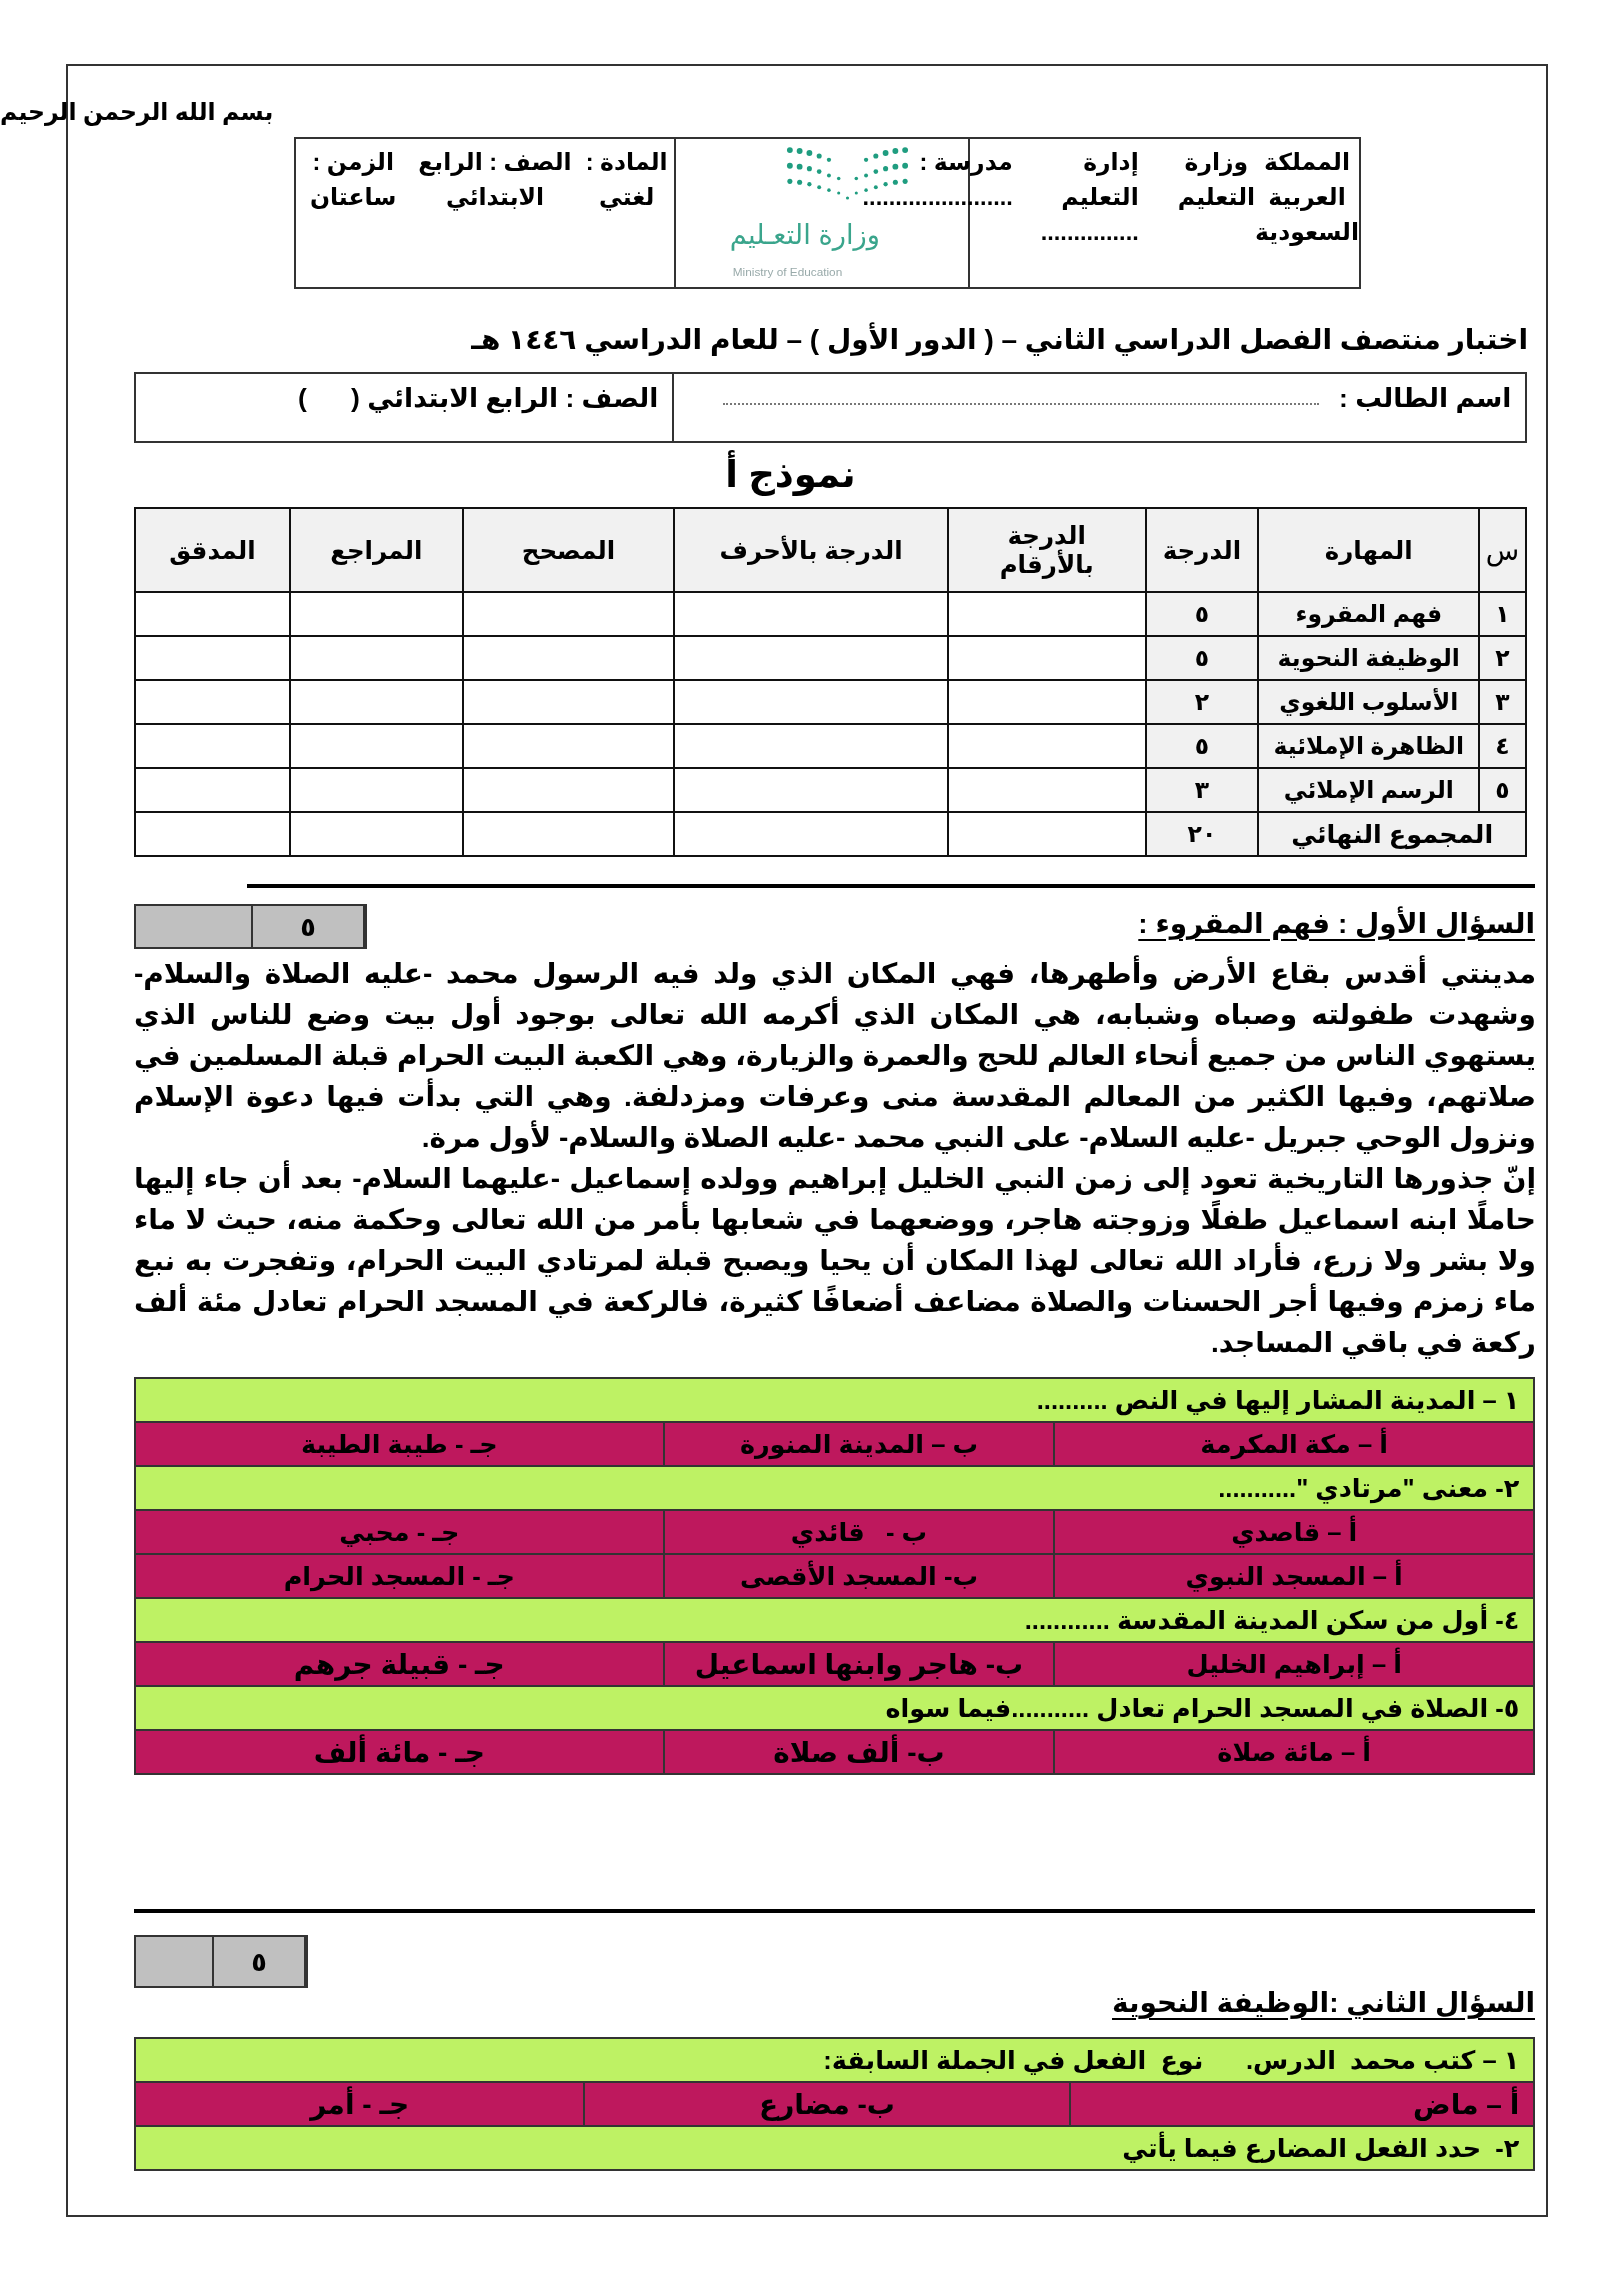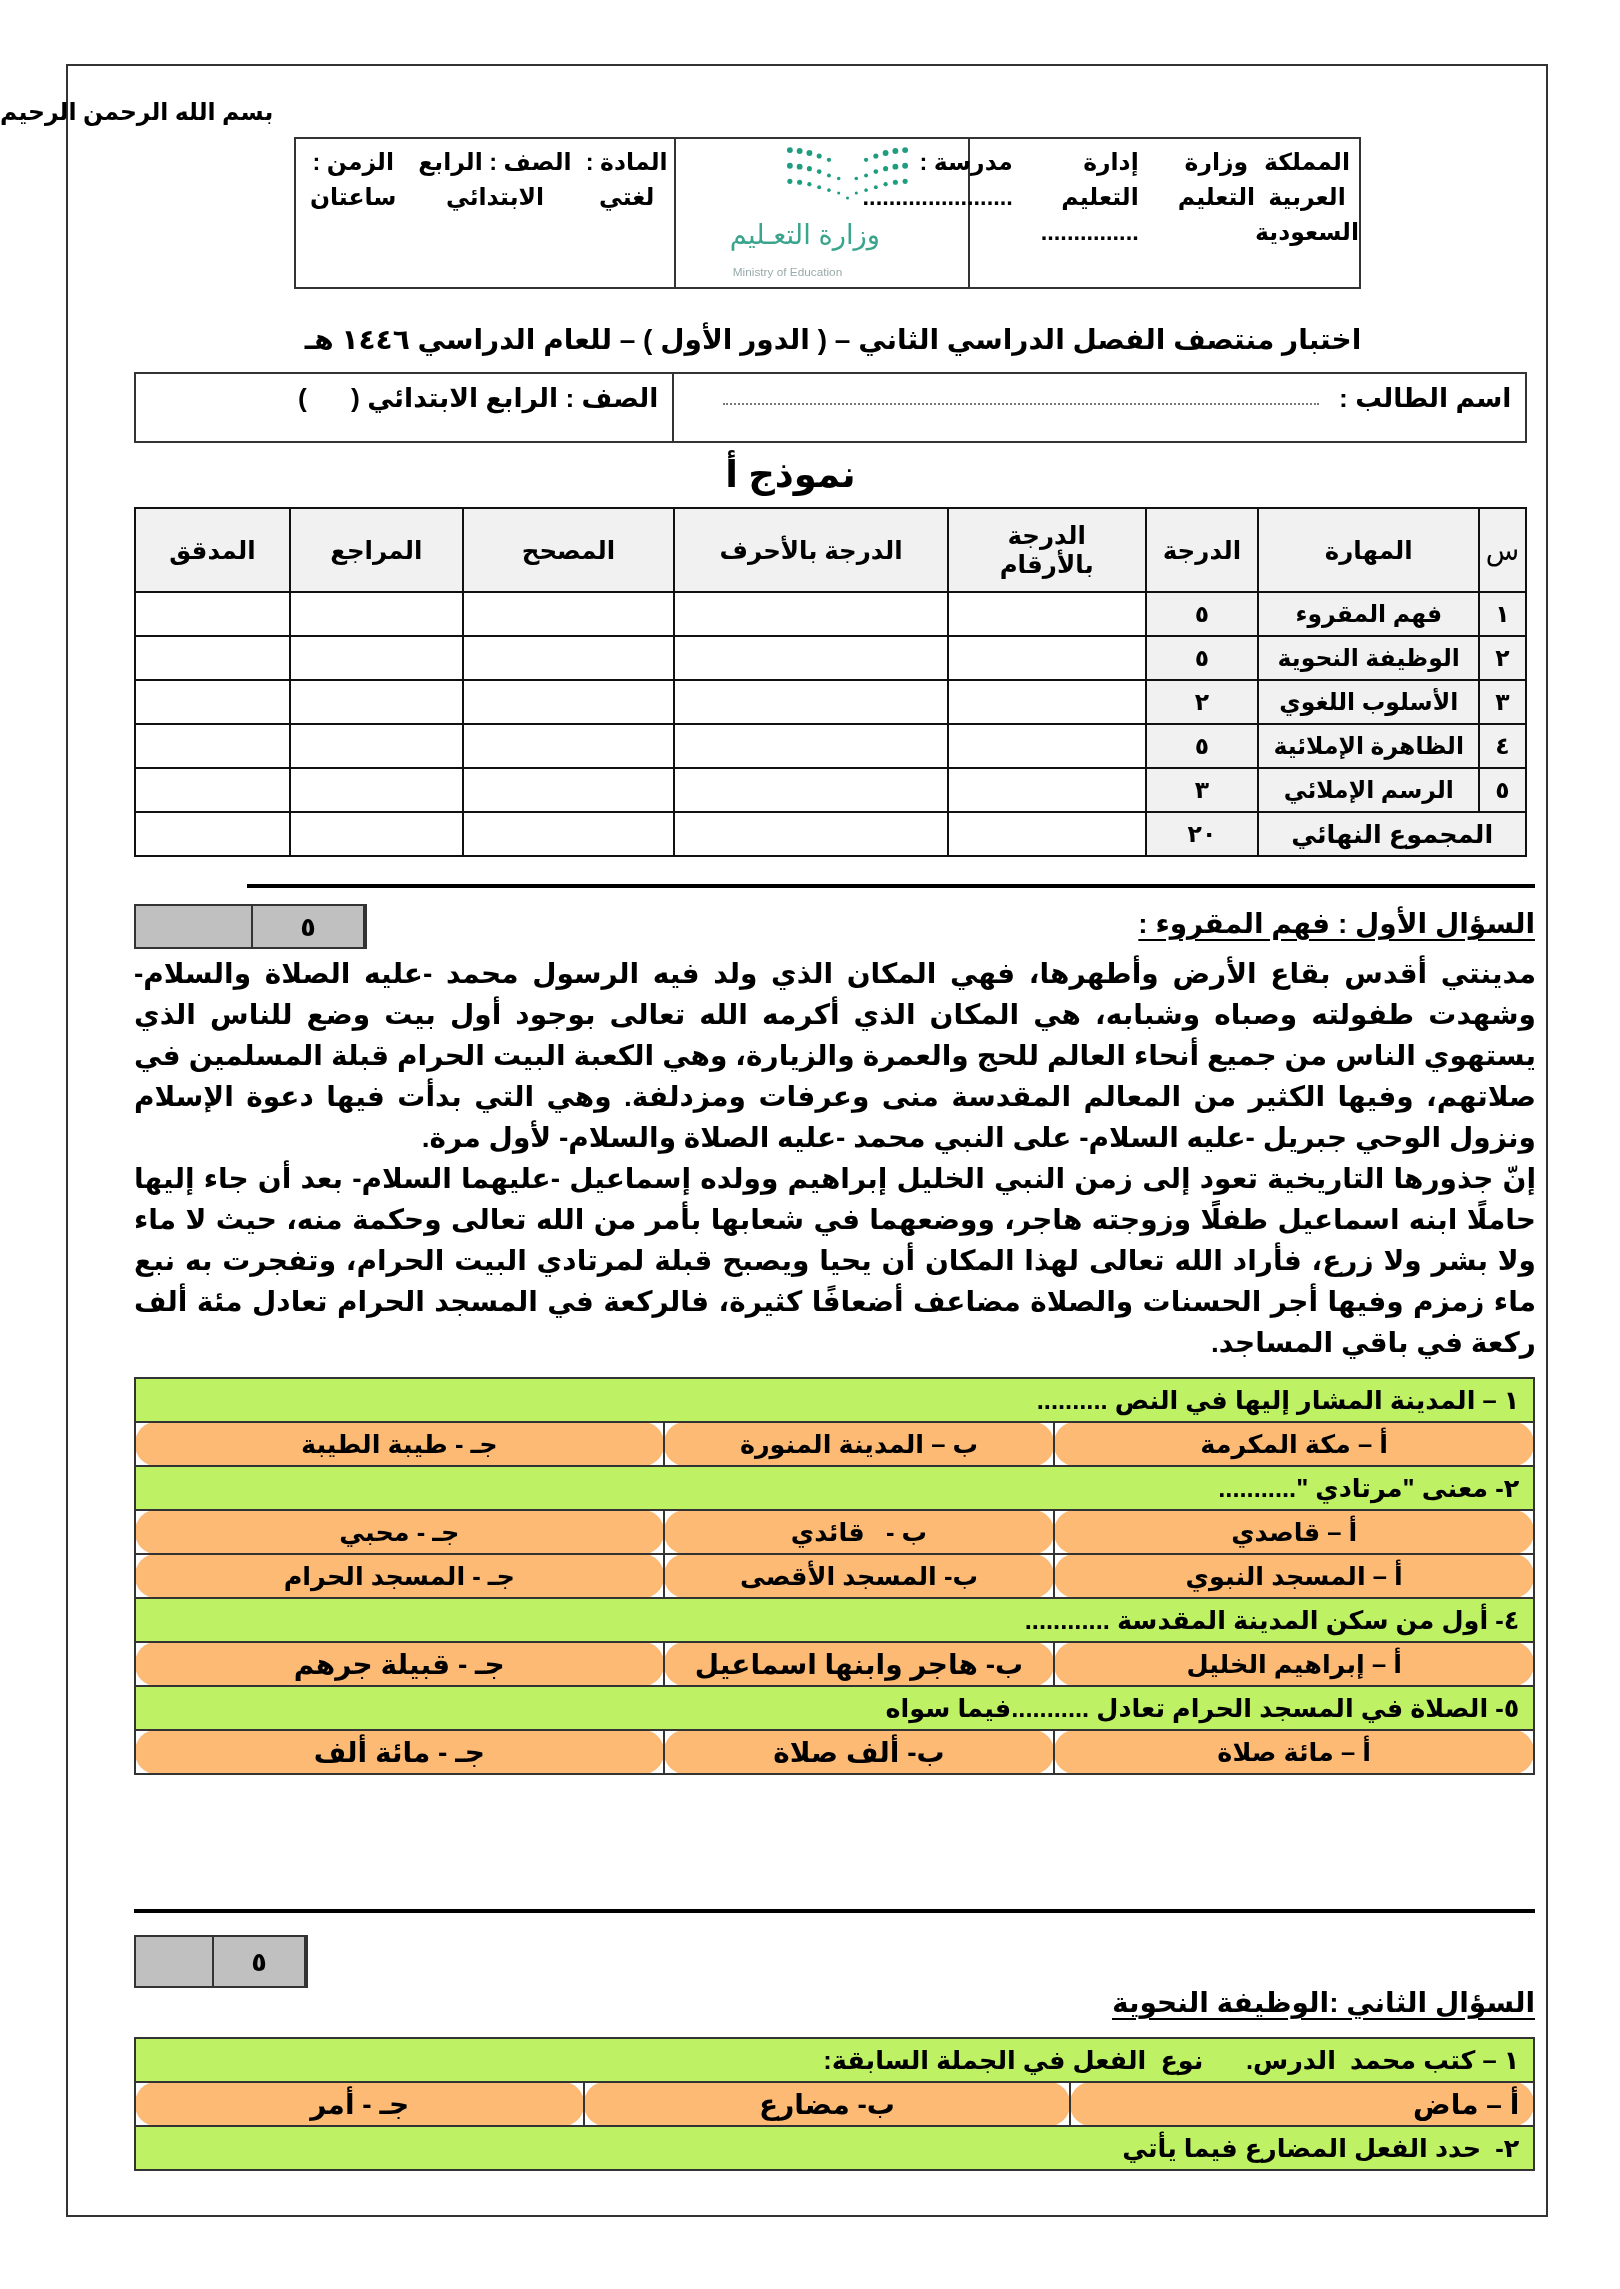--- a/index.html
+++ b/index.html
@@ -11,21 +11,21 @@
   .basmala { left:0; width:1620px; top:98px; text-align:left; font-size:23.5px; font-weight:bold; }
   .hdr-box { left:294px; top:137px; width:1067px; height:152px; border:2px solid #333; box-sizing:border-box; display:flex; direction:rtl; }
   .hdr-col { box-sizing:border-box; height:100%; display:flex; flex-direction:row; justify-content:flex-start; padding-top:5.9px; font-weight:bold; font-size:23.5px; line-height:35px; }
   .hdr-right { width:391px; border-left:2px solid #333; text-align:center; }
   .hdr-right .line-left { text-align:right; padding-right:59px; }
   .hdr-logo { width:296px; border-left:2px solid #333; position:relative; }
   .hdr-left { width:380px; text-align:center; }
   .logo-dots { position:absolute; left:108px; top:5.9px; width:127px; height:59px; }
   .logo-ar { position:absolute; left:54px; top:78px; font-size:27.4px; color:#3aa58c; font-weight:normal; letter-spacing:1px; }
   .logo-en { position:absolute; left:57px; top:116px; font-size:11.8px; color:#9aa; font-weight:normal; }
-  .exam-title { left:0; width:1470px; top:323px; text-align:center; font-size:28px; font-weight:bold; direction:rtl; padding-left:98px; }
+  .exam-title { left:0; width:1470px; top:323px; text-align:right; font-size:28px; font-weight:bold; direction:rtl; padding-left:58px; }
   .student-row { left:134px; top:372px; width:1393px; height:71px; border:2px solid #333; box-sizing:border-box; display:flex; direction:rtl; }
   .student-name { width:853px; border-left:2px solid #333; display:flex; align-items:flex-start; padding:7.8px 13.7px 0 0; box-sizing:border-box; font-size:26.5px; font-weight:bold; }
   .student-name .dots { flex:1; border-bottom:2px dotted #777; height:21.6px; margin:0 19.6px 0 49px; }
   .student-class { flex:1; padding:7.8px 13.7px 0 0; box-sizing:border-box; font-size:26.5px; font-weight:bold; white-space:pre; }
   .model-title { left:0; width:1620px; top:453px; text-align:center; font-size:37px; font-weight:bold; padding-right:39px; box-sizing:border-box; }
   table { border-collapse:collapse; }
   .grade-table { left:134px; top:507px; width:1393px; direction:rtl; }
   .grade-table td, .grade-table th { border:2.9px solid #111; text-align:center; font-weight:bold; font-size:23.5px; padding:0; }
   .grade-table th { height:82px; background:#f1f1f1; font-size:24.5px; line-height:29px; }
   .grade-table td { height:42px; }
@@ -33,21 +33,21 @@
   .divider { height:3.9px; background:#000; }
   .score-box { display:flex; border:2px solid #333; box-sizing:border-box; background:#c0c0c0; }
   .score-box .cell { box-sizing:border-box; display:flex; align-items:center; justify-content:center; font-weight:bold; font-size:25.5px; }
   .score-box .cell.first { border-right:2px solid #333; }
   .q-title { font-size:28px; font-weight:bold; text-decoration:underline; text-underline-offset:5.9px; direction:rtl; text-align:right; }
   .passage { left:134px; top:953px; width:1402px; direction:rtl; text-align:justify; text-align-last:right; font-size:28px; font-weight:bold; line-height:41px; }
   .passage p { margin:0; }
   .mcq-table { left:134px; top:1377px; width:1401px; direction:rtl; }
   .mcq-table td { border:2px solid #333; font-weight:bold; font-size:25.5px; height:42px; padding:0 13.7px; }
   .mcq-table td.q { background:#bef264; text-align:right; }
-  .mcq-table td.opt { text-align:center; background:#fdba74;border-radius:21px; }
+  .mcq-table td.opt { text-align:center; background:#be185d; }
   .mcq-table td.opt.big { font-size:28px; }
 </style>
 </head>
 <body>
 
 <div class="abs page-border"></div>
 
 <div class="abs basmala">بسم الله الرحمن الرحيم</div>
 
 <div class="abs hdr-box">

